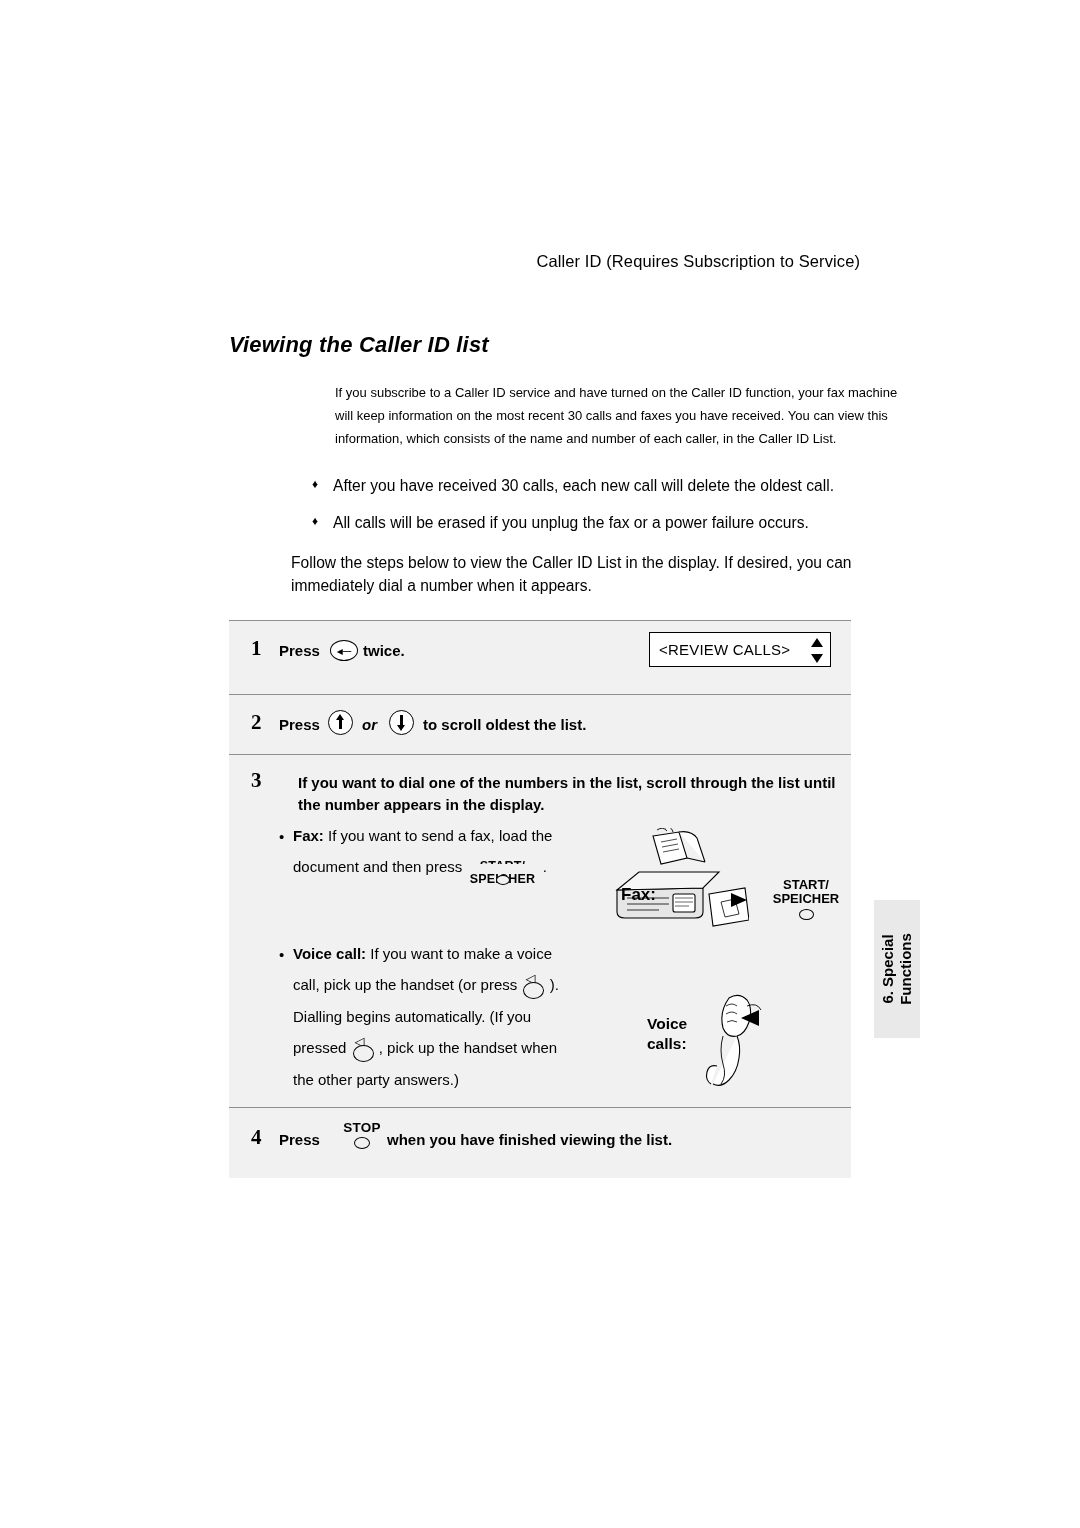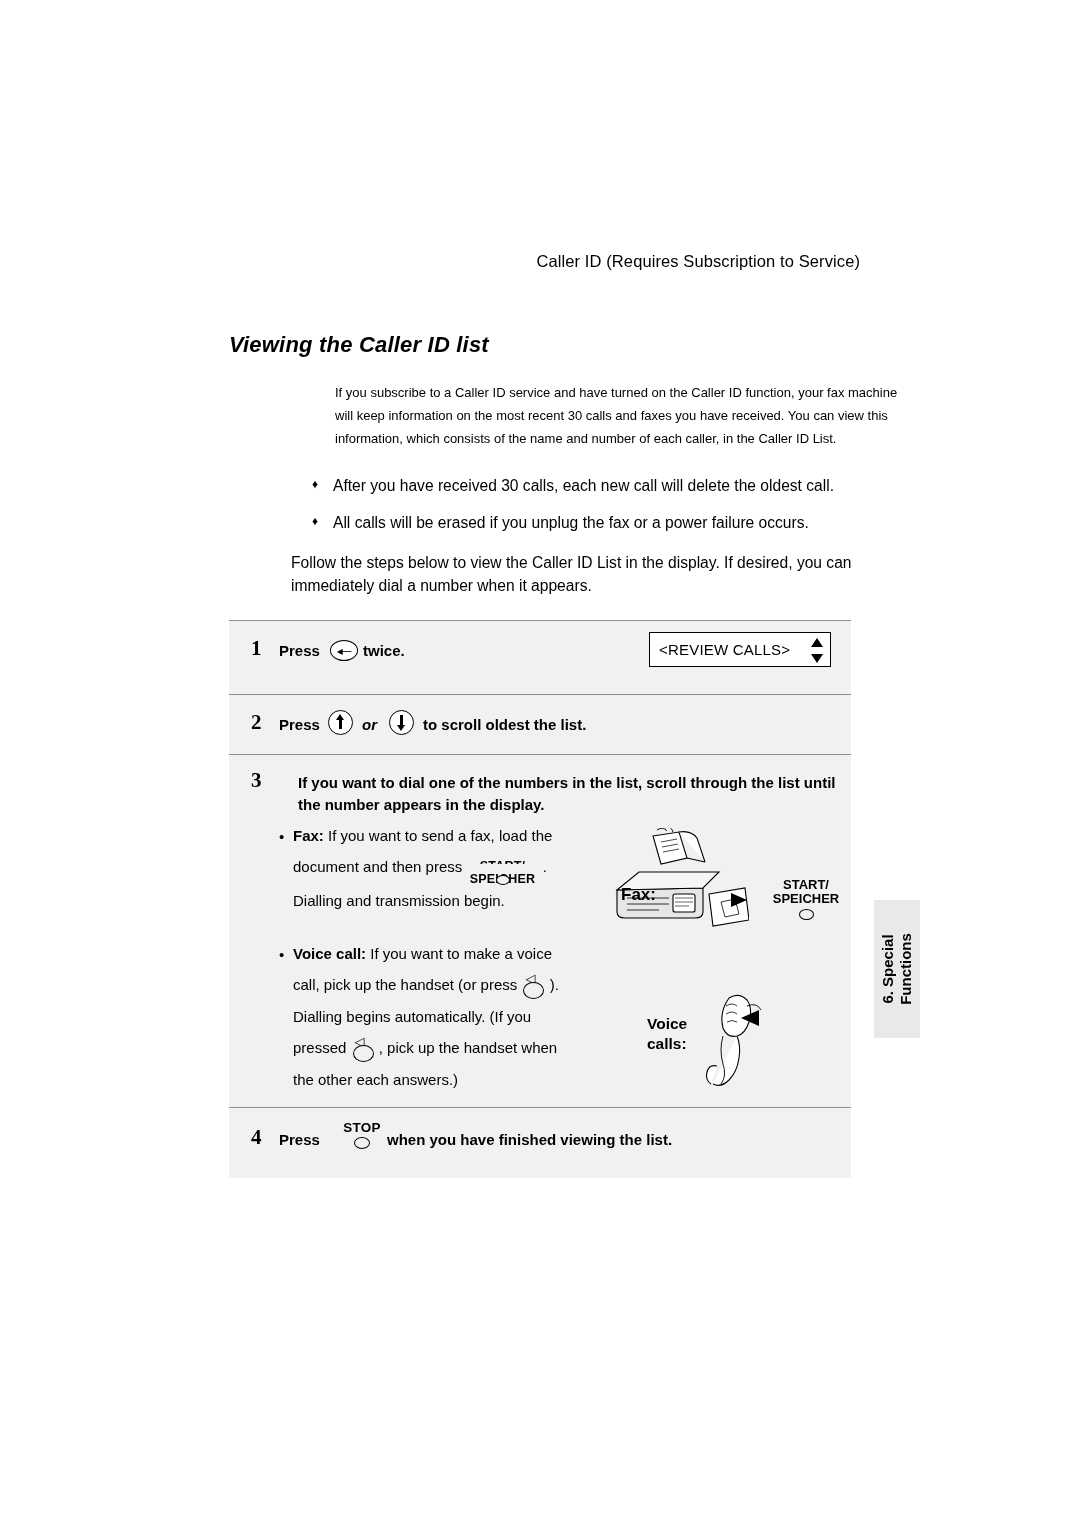--- a/index.html
+++ b/index.html
@@ -484,21 +484,20 @@
         </div>
         <div>
           <span>document and then press</span>
           <span class="start-key">
             <span class="l1">START/</span>
             <span class="l2">SPEICHER</span>
             <span class="circ"></span>
           </span>
           <span>.</span>
         </div>
-        <div>Dialling and transmission begin.</div>
       </div>
     </div>
 
     <div class="sub-block sub-b">
       <span class="dot">•</span>
       <div class="body">
         <div>
           <b>Voice call:</b><span> If you want to make a voice</span>
         </div>
         <div>
@@ -511,21 +510,21 @@
         </div>
         <div>Dialling begins automatically. (If you</div>
         <div>
           <span>pressed</span>
           <span class="spk-key">
             <span class="spk">◁</span>
             <span class="circ"></span>
           </span>
           <span>, pick up the handset when</span>
         </div>
-        <div>the other each answers.)</div>
+        <div>the other party answers.)</div>
       </div>
     </div>
 
     <svg class="illus-fax" viewBox="0 0 140 110">
       <g fill="none" stroke="#000" stroke-width="1.1">
         <path d="M8,62 L8,84 Q8,90 16,90 L86,90 Q94,90 94,84 L94,60 Z" fill="#e6e6e6"></path>
         <path d="M8,62 L30,44 L110,44 L94,60 Z" fill="#f6f6f6"></path>
         <path d="M18,70 L60,70 M18,76 L60,76 M18,82 L50,82" stroke-width="0.8"></path>
         <rect x="64" y="66" width="22" height="18" rx="2" fill="#fff"></rect>
         <path d="M66,70 L84,70 M66,74 L84,74 M66,78 L80,78" stroke-width="0.6"></path>

